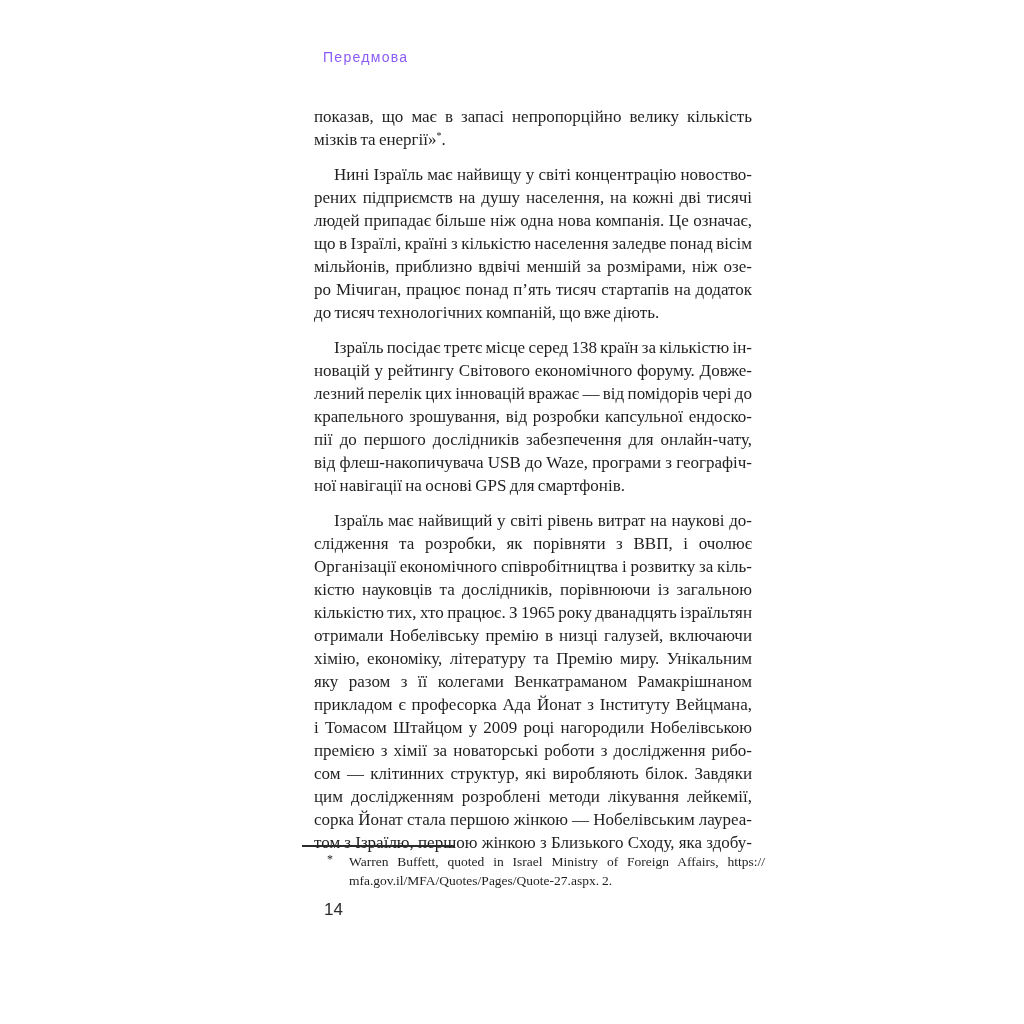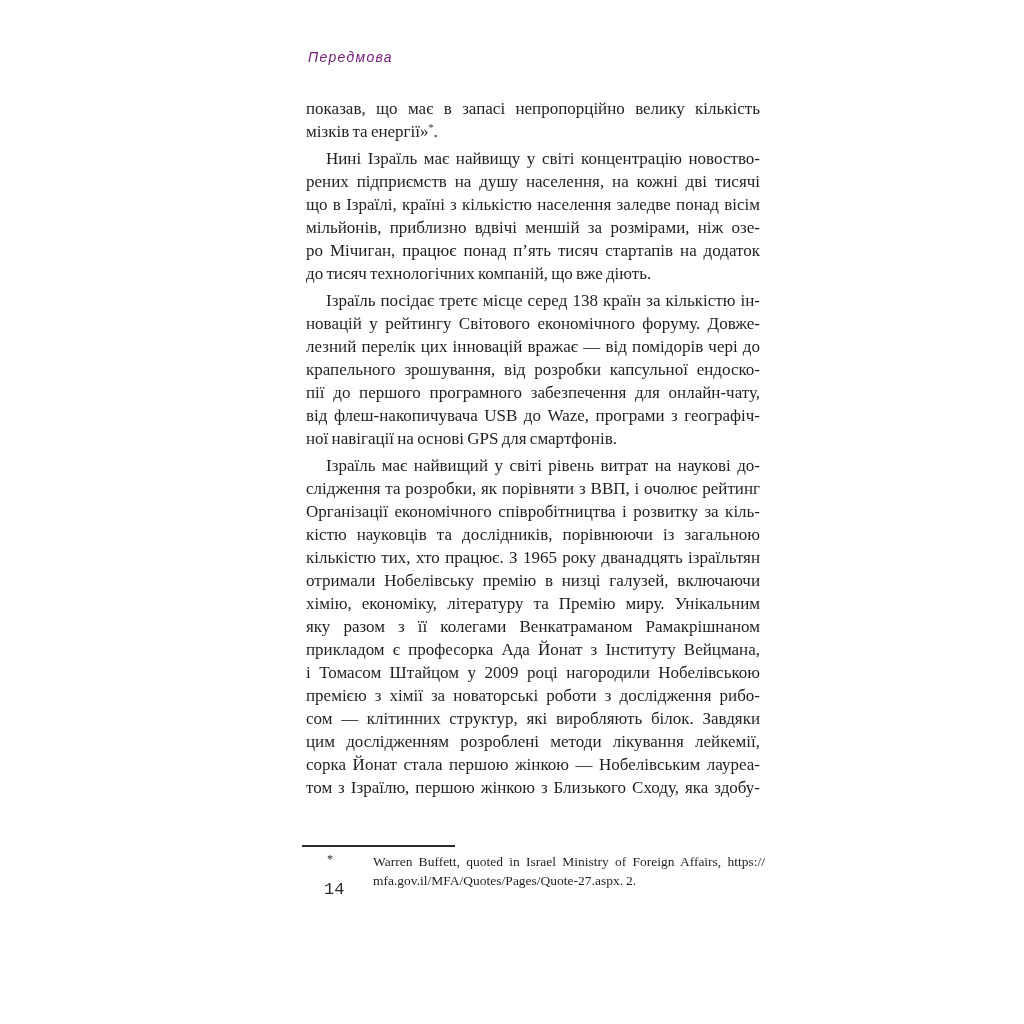--- a/index.html
+++ b/index.html
@@ -10,39 +10,38 @@
   body {
     width: 1024px;
     height: 1024px;
     position: relative;
     font-family: "Liberation Serif", serif;
     color: #1f1f1f;
     overflow: hidden;
   }
   .running-header {
     position: absolute;
-    left: 308px;
+    left: 323px;
     top: 49px;
     font-family: "Liberation Sans", sans-serif;
     font-size: 14px;
     letter-spacing: 1.3px;
-    color: #701a75;
+    color: #8b5cf6;
     white-space: nowrap;
-    font-style: italic;
   }
   .text-block {
     position: absolute;
     left: 302px;
     top: 93px;
     width: 462px;
     font-size: 17px;
     line-height: 23px;
     word-spacing: -1px;
   }
-  .para { margin: 4px; }
+  .para { margin: 12px; }
   .line {
     text-align: justify;
     text-align-last: justify;
     max-height: 23px;
     overflow: hidden;
   }
   .line.no-just { text-align-last: left; }
   .line.indent { text-indent: 20px; }
   sup.fnref {
     font-size: 10px;
@@ -66,59 +65,60 @@
     font-size: 13.5px;
     line-height: 19px;
     word-spacing: -0.5px;
   }
   .footnote .fn-marker {
     position: absolute;
     left: 25px;
     top: -2px;
     font-size: 12px;
   }
-  .footnote .fn-text { margin-left: 71px; }
+  .footnote .fn-text { margin-left: 47px; }
   .footnote .fn-line {
     text-align: justify;
     text-align-last: justify;
   }
   .footnote .fn-line.no-just { text-align-last: left; }
   .page-number {
     position: absolute;
     left: 324px;
-    top: 880px;
-    font-family: Liberation Mono, monospace;
+    top: 900px;
+    font-family: Liberation Sans, sans-serif;
     font-size: 17px;
     color: #2b2b2b;
   }
 </style>
 </head>
 <body>
 
 <div class="running-header">Передмова</div>
 
 <div class="text-block">
     <div class="para">
       <div class="line">показав, що має в запасі непропорційно велику кількість</div>
       <div class="line no-just">мізків та енергії»<sup class="fnref">*</sup>.</div>
     </div>
     <div class="para">
       <div class="line indent">Нині Ізраїль має найвищу у світі концентрацію новоство-</div>
       <div class="line">рених підприємств на душу населення, на кожні дві тисячі</div>
+      <div class="line">людей припадає більше ніж одна нова компанія. Це означає,</div>
       <div class="line">що в Ізраїлі, країні з кількістю населення заледве понад вісім</div>
       <div class="line">мільйонів, приблизно вдвічі меншій за розмірами, ніж озе-</div>
       <div class="line">ро Мічиган, працює понад п’ять тисяч стартапів на додаток</div>
       <div class="line no-just">до тисяч технологічних компаній, що вже діють.</div>
     </div>
     <div class="para">
       <div class="line indent">Ізраїль посідає третє місце серед 138 країн за кількістю ін-</div>
       <div class="line">новацій у рейтингу Світового економічного форуму. Довже-</div>
       <div class="line">лезний перелік цих інновацій вражає — від помідорів чері до</div>
       <div class="line">крапельного зрошування, від розробки капсульної ендоско-</div>
-      <div class="line">пії до першого програмного забезпечення для онлайн-чату,</div>
+      <div class="line">пії до першого дослідників забезпечення для онлайн-чату,</div>
       <div class="line">від флеш-накопичувача USB до Waze, програми з географіч-</div>
       <div class="line no-just">ної навігації на основі GPS для смартфонів.</div>
     </div>
     <div class="para">
       <div class="line indent">Ізраїль має найвищий у світі рівень витрат на наукові до-</div>
       <div class="line">слідження та розробки, як порівняти з ВВП, і очолює рейтинг</div>
       <div class="line">Організації економічного співробітництва і розвитку за кіль-</div>
       <div class="line">кістю науковців та дослідників, порівнюючи із загальною</div>
       <div class="line">кількістю тих, хто працює. З 1965 року дванадцять ізраїльтян</div>
       <div class="line">отримали Нобелівську премію в низці галузей, включаючи</div>

